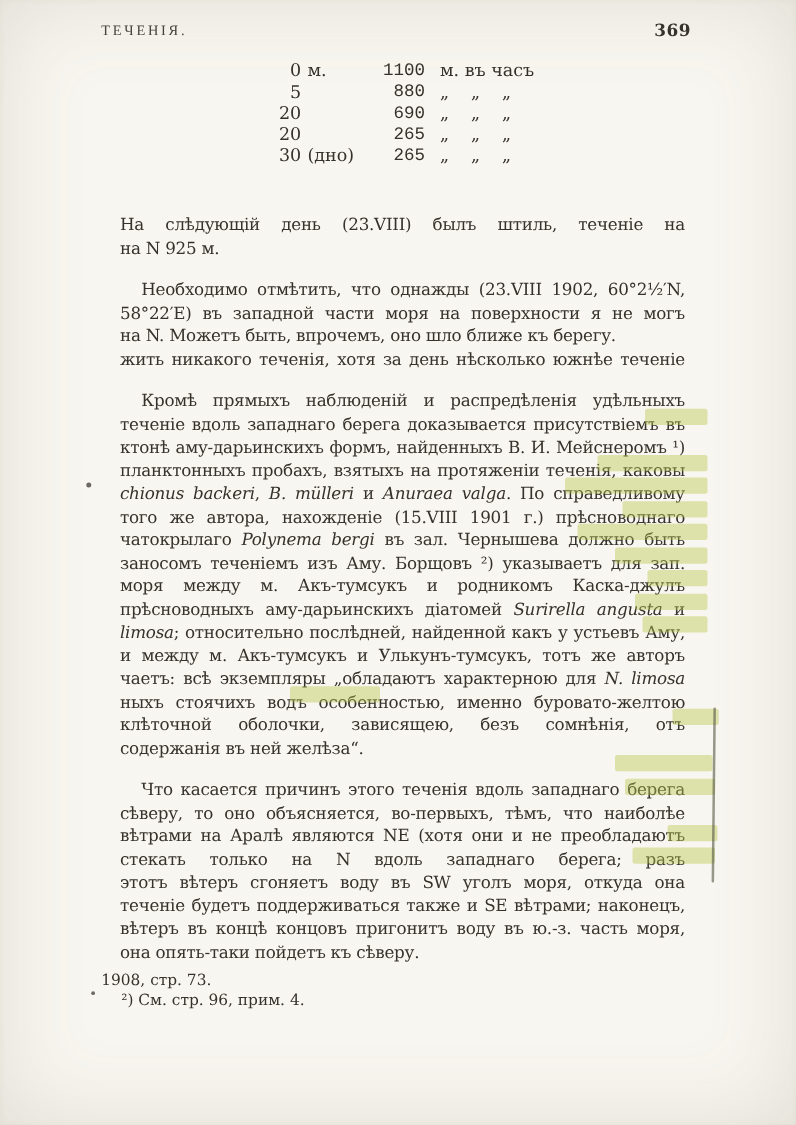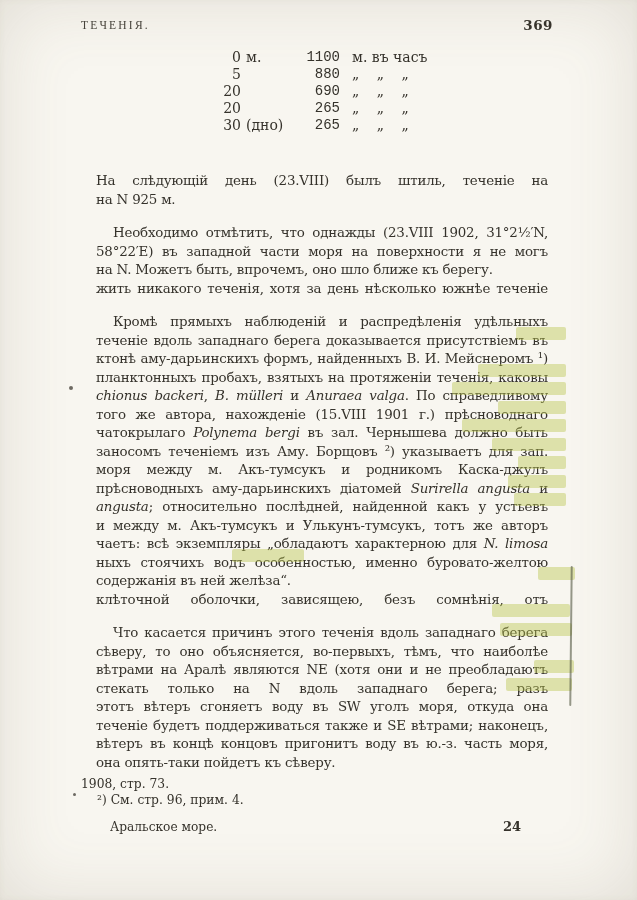--- a/index.html
+++ b/index.html
@@ -90,64 +90,60 @@
         <span class="dunit">„  „  „</span>
       </div>
     </div>
 
   <div class="body-text" id="body-text">
       <div class="para">
         <div class="line">На слѣдующій день (23.VIII) былъ штиль, теченіе на поверхности</div>
         <div class="line last">на N 925 м.</div>
       </div>
       <div class="para">
-        <div class="line indent">Необходимо отмѣтить, что однажды (23.VIII 1902, 31°2½′N,</div>
+        <div class="line indent">Необходимо отмѣтить, что однажды (23.VIII 1902, 60°2½′N,</div>
         <div class="line">58°22′E) въ западной части моря на поверхности я не могъ обнару-</div>
         <div class="line last">на N. Можетъ быть, впрочемъ, оно шло ближе къ берегу.</div>
         <div class="line">жить никакого теченія, хотя за день нѣсколько южнѣе теченіе было</div>
       </div>
       <div class="para">
         <div class="line indent">Кромѣ прямыхъ наблюденій и распредѣленія удѣльныхъ вѣсовъ,</div>
         <div class="line">теченіе вдоль западнаго берега доказывается присутствіемъ въ план-</div>
         <div class="line">ктонѣ аму-дарьинскихъ формъ, найденныхъ В. И. Мейснеромъ ¹) въ</div>
         <div class="line">планктонныхъ пробахъ, взятыхъ на протяженіи теченія, каковы <i>Bra-</i></div>
         <div class="line"><i>chionus backeri</i>, <i>B. mülleri</i> и <i>Anuraea valga</i>. По справедливому мнѣнію</div>
         <div class="line">того же автора, нахожденіе (15.VIII 1901 г.) прѣсноводнаго перепон-</div>
         <div class="line">чатокрылаго <i>Polynema bergi</i> въ зал. Чернышева должно быть объясняемо</div>
         <div class="line">заносомъ теченіемъ изъ Аму. Борщовъ ²) указываетъ для зап. берега</div>
         <div class="line">моря между м. Акъ-тумсукъ и родникомъ Каска-джулъ нахожденіе</div>
         <div class="line">прѣсноводныхъ аму-дарьинскихъ діатомей <i>Surirella angusta</i> и </div>
-        <div class="line"><i>angusta</i>; относительно послѣдней, найденной какъ у устьевъ Аму, такъ</div>
+        <div class="line"><i>limosa</i>; относительно послѣдней, найденной какъ у устьевъ Аму, такъ</div>
         <div class="line">и между м. Акъ-тумсукъ и Улькунъ-тумсукъ, тотъ же авторъ замѣ-</div>
         <div class="line">чаетъ: всѣ экземпляры „обладаютъ характерною для <i>N. limosa</i> прѣс-</div>
         <div class="line">ныхъ стоячихъ водъ особенностью, именно буровато-желтою окраской</div>
+        <div class="line">клѣточной оболочки, зависящею, безъ сомнѣнія, отъ значительнаго</div>
         <div class="line last">содержанія въ ней желѣза“.</div>
-        <div class="line">клѣточной оболочки, зависящею, безъ сомнѣнія, отъ значительнаго</div>
       </div>
       <div class="para">
         <div class="line indent">Что касается причинъ этого теченія вдоль западнаго берега къ</div>
         <div class="line">сѣверу, то оно объясняется, во-первыхъ, тѣмъ, что наиболѣе сильными</div>
         <div class="line">вѣтрами на Аралѣ являются NE (хотя они и не преобладаютъ лѣтомъ);</div>
         <div class="line">стекать только на N вдоль западнаго берега; разъ установившись,</div>
         <div class="line">этотъ вѣтеръ сгоняетъ воду въ SW уголъ моря, откуда она можетъ</div>
         <div class="line">теченіе будетъ поддерживаться также и SE вѣтрами; наконецъ, и NW</div>
         <div class="line">вѣтеръ въ концѣ концовъ пригонитъ воду въ ю.-з. часть моря, откуда</div>
         <div class="line last">она опять-таки пойдетъ къ сѣверу.</div>
       </div>
     </div>
 
   <div class="footnotes" id="footnotes">
       <div class="fn-line">1908, стр. 73.</div>
       <div class="fn-line fn-first">²) См. стр. 96, прим. 4.</div>
     </div>
 
-  <div class="footer-line">
-    <span class="sig">Аральское море.</span>
-    <span class="sheet">24</span>
-  </div>
 
   <div class="marks" id="marks">
       <div class="hl" style="left: 516px; top: 327px; width: 50px; height: 13px; background: rgba(184, 196, 74, 0.42);"></div>
       <div class="hl" style="left: 478px; top: 364px; width: 88px; height: 13px; background: rgba(184, 196, 74, 0.42);"></div>
       <div class="hl" style="left: 452px; top: 382px; width: 114px; height: 13px; background: rgba(184, 196, 74, 0.42);"></div>
       <div class="hl" style="left: 498px; top: 401px; width: 68px; height: 13px; background: rgba(184, 196, 74, 0.42);"></div>
       <div class="hl" style="left: 462px; top: 419px; width: 104px; height: 13px; background: rgba(184, 196, 74, 0.42);"></div>
       <div class="hl" style="left: 492px; top: 438px; width: 74px; height: 13px; background: rgba(184, 196, 74, 0.42);"></div>
       <div class="hl" style="left: 518px; top: 456px; width: 48px; height: 13px; background: rgba(184, 196, 74, 0.42);"></div>
       <div class="hl" style="left: 508px; top: 475px; width: 58px; height: 13px; background: rgba(184, 196, 74, 0.42);"></div>

